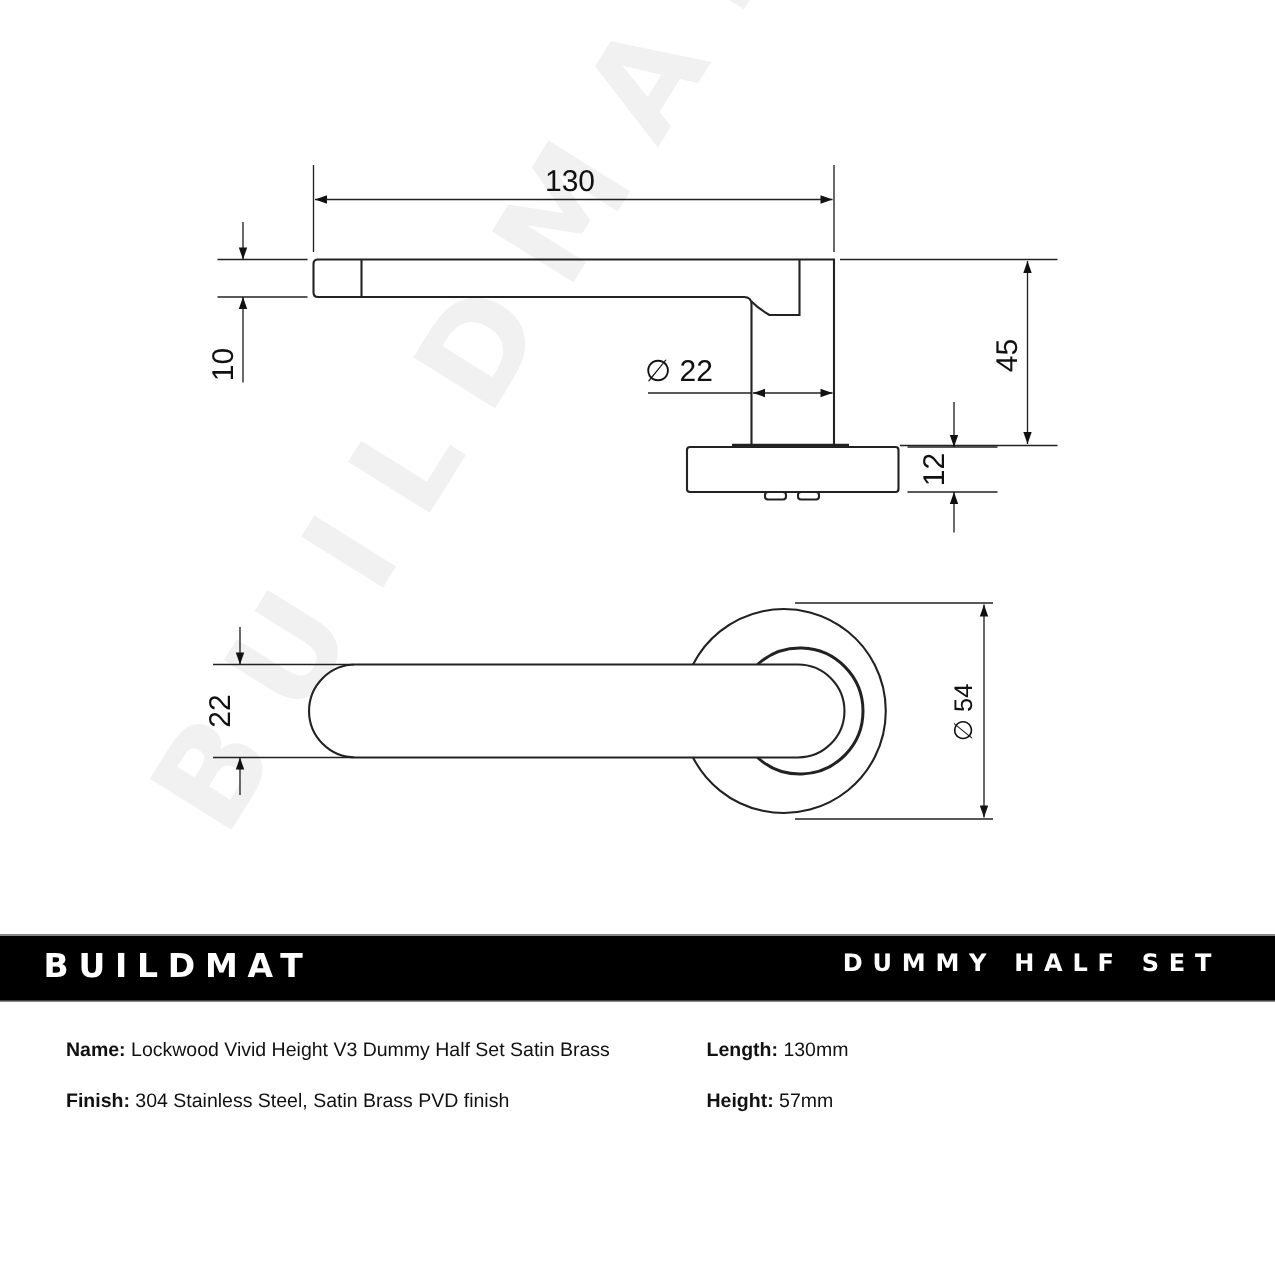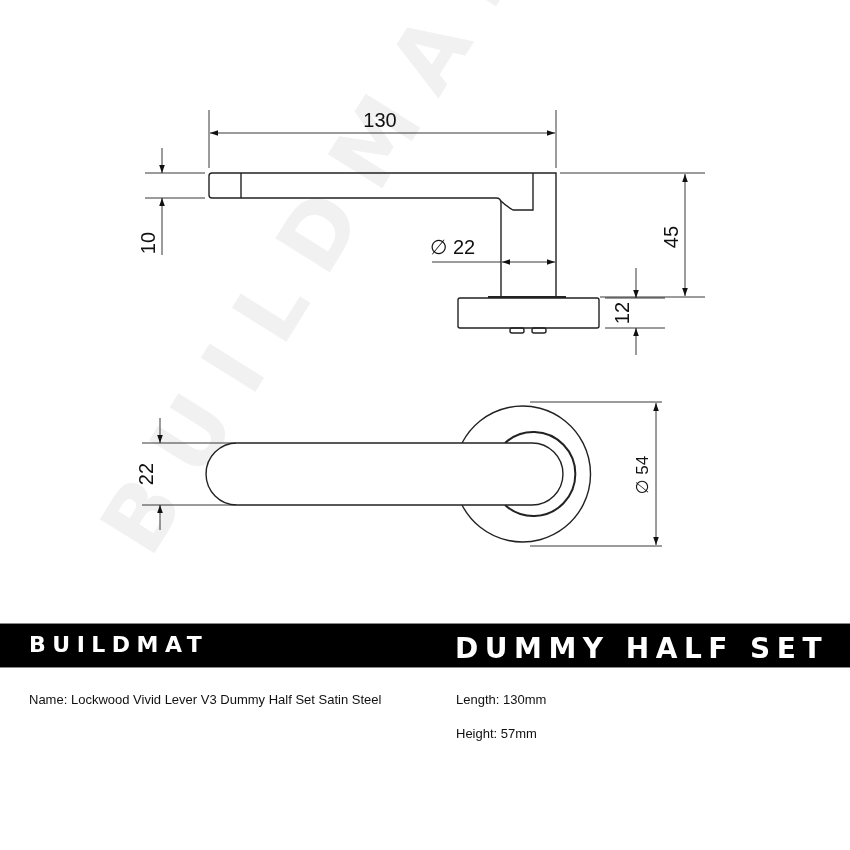--- a/index.html
+++ b/index.html
@@ -1,26 +1,26 @@
 <!DOCTYPE html>
 <html><head>
   <meta charset="utf-8">
   <style>
     html, body { margin: 0; padding: 0; }
     body { width: 850px; height: 850px; background: #ffffff; position: relative; overflow: hidden; font-family: "Liberation Sans", sans-serif; }
     .drawing { position: absolute; left: 0; top: 0; width: 850px; height: 620px; }
     .drawing svg { display: block; }
     .banner { position: absolute; left: 0; top: 623px; width: 850px; height: 45px; background: #000; border-top: 1px solid #888; border-bottom: 1px solid #888; box-sizing: border-box; }
     .banner .brand { position: absolute; left: 29px; top: 8px; color: #fff; font-family: "DejaVu Sans", sans-serif; font-weight: bold; font-size: 22px; letter-spacing: 6.5px; }
-    .banner .product { position: absolute; right: 22px; top: 8px; color: #fff; font-family: "DejaVu Sans", sans-serif; font-weight: bold; font-size: 28px; letter-spacing: 6.5px; }
+    .banner .product { position: absolute; right: 36px; top: 8px; color: #fff; font-family: "DejaVu Sans", sans-serif; font-weight: bold; font-size: 16px; letter-spacing: 6.5px; }
     .specs { position: absolute; top: 690px; font-size: 13px; color: #111; }
     .specs.left { left: 29px; }
     .specs.right { left: 456px; }
     .spec-row { height: 34px; line-height: 20px; white-space: nowrap; }
-    .spec-label { font-weight: normal; }
+    .spec-label { font-weight: bold; margin-left: 15px; }
     .dim-text { font-family: "Liberation Sans", sans-serif; font-size: 20px; fill: #111; }
     .wm { font-family: "DejaVu Sans", sans-serif; font-weight: bold; font-size: 88px; fill: #f1f1f1; letter-spacing: 26px; }
   </style>
 </head>
 <body>
 
 <div class="drawing">
   <svg width="850" height="620" viewBox="0 0 850 620" xmlns="http://www.w3.org/2000/svg">
     <defs>
       <marker id="arr" viewBox="0 0 10 10" refX="10" refY="5" markerWidth="12" markerHeight="8" orient="auto-start-reverse" markerUnits="userSpaceOnUse">
@@ -112,21 +112,25 @@
 </div>
 
 <div class="banner">
   <span class="brand">BUILDMAT</span>
   <span class="product">DUMMY HALF SET</span>
 </div>
 
 <div class="specs left">
   <div class="spec-row">
     <span class="spec-label">Name:</span>
-    <span>Lockwood Vivid Lever V3 Dummy Half Set Satin Steel</span>
+    <span>Lockwood Vivid Height V3 Dummy Half Set Satin Brass</span>
+  </div>
+  <div class="spec-row">
+    <span class="spec-label">Finish:</span>
+    <span>304 Stainless Steel, Satin Brass PVD finish</span>
   </div>
 </div>
 
 <div class="specs right">
   <div class="spec-row">
     <span class="spec-label">Length:</span>
     <span>130mm</span>
   </div>
   <div class="spec-row">
     <span class="spec-label">Height:</span>

